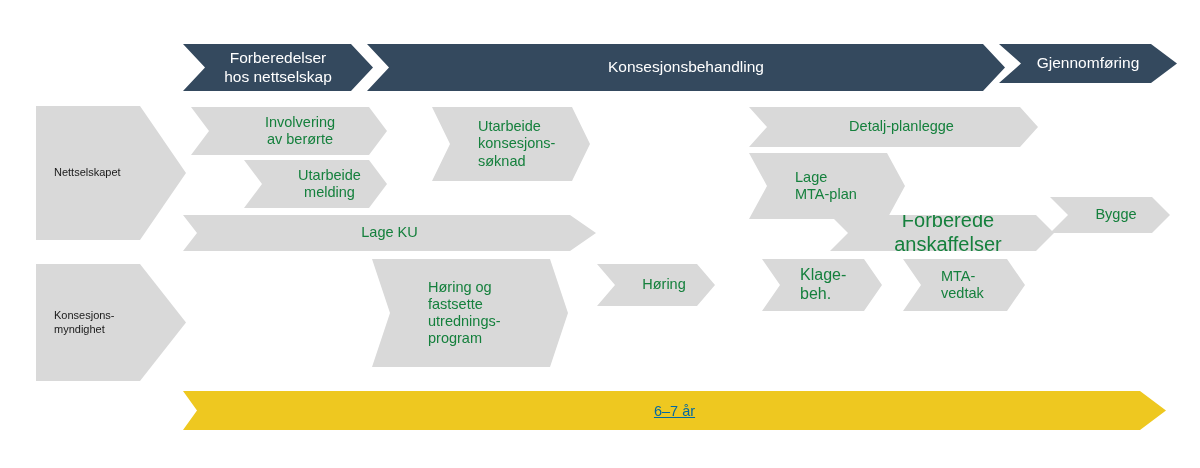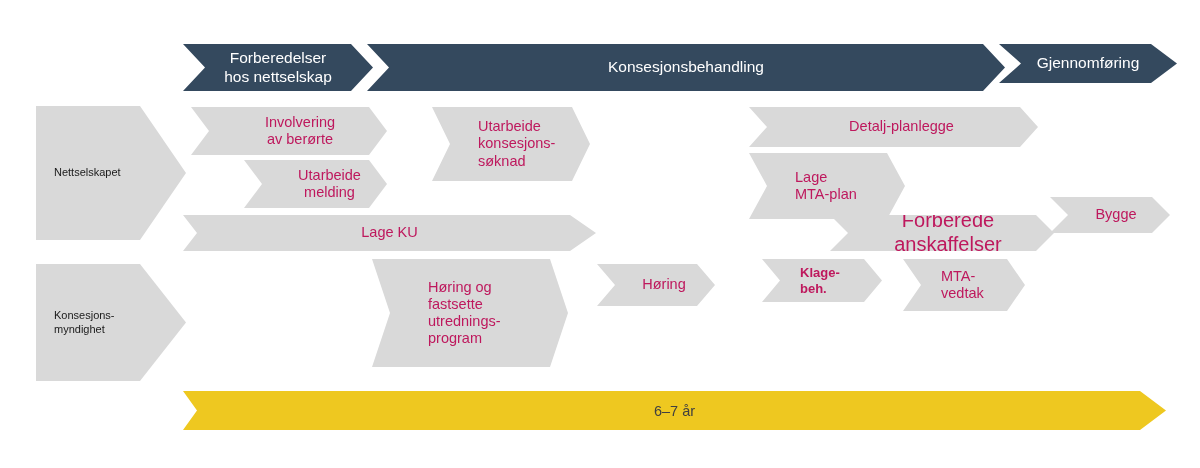--- a/index.html
+++ b/index.html
@@ -12,21 +12,21 @@
   }
   #diagram{position:relative;width:1200px;height:468px;padding-left:40px;}
 
   
   .chev{
     position:absolute;
     box-sizing:border-box;
     display:flex;
     align-items:center;
     background:#d9d9d9;
-    color:#be185d;
+    color:#15803d;
     line-height:1.18;
     white-space:pre-line;
   }
   .chev > .txt{display:block;width:100%;}
 
   
   .chev.nn{
     clip-path:polygon(0 0, calc(100% - 18px) 0, 100% 50%, calc(100% - 18px) 100%, 0 100%, 18px 50%);
   }
   
@@ -77,22 +77,23 @@
 
   
   .timeline{
     position:absolute;
     box-sizing:border-box;
     background:#eec820;
     display:flex;
     align-items:center;
     justify-content:center;
     font-size:14.5px;
-    color:#404040;
+    color:#0369a1;
     clip-path:polygon(0 0, calc(100% - 26px) 0, 100% 50%, calc(100% - 26px) 100%, 0 100%, 14px 50%);
+    text-decoration:underline;
   }
 
   .c{text-align:center;}
   .l{text-align:left;}
 </style>
 </head>
 <body>
 
 <div id="diagram">
 
@@ -159,21 +160,21 @@
     <span class="txt l">Høring og
 fastsette
 utrednings-
 program</span>
   </div>
 
   <div class="chev nn" style="left:597px;top:264px;width:118px;height:42px;font-size:14.5px;padding-left:34px;padding-right:18px;">
     <span class="txt c">Høring</span>
   </div>
 
-  <div class="chev nn" style="left:762px;top:259px;width:120px;height:43px;font-size:13px;padding-left:38px;padding-right:12px;font-weight:bold;">
+  <div class="chev nn" style="left:762px;top:259px;width:120px;height:52px;font-size:16px;padding-left:38px;padding-right:12px;">
     <span class="txt l">Klage-
 beh.</span>
   </div>
 
   <div class="chev nn" style="left:903px;top:259px;width:122px;height:52px;font-size:14.5px;padding-left:38px;padding-right:12px;">
     <span class="txt l">MTA-
 vedtak</span>
   </div>
 
 

